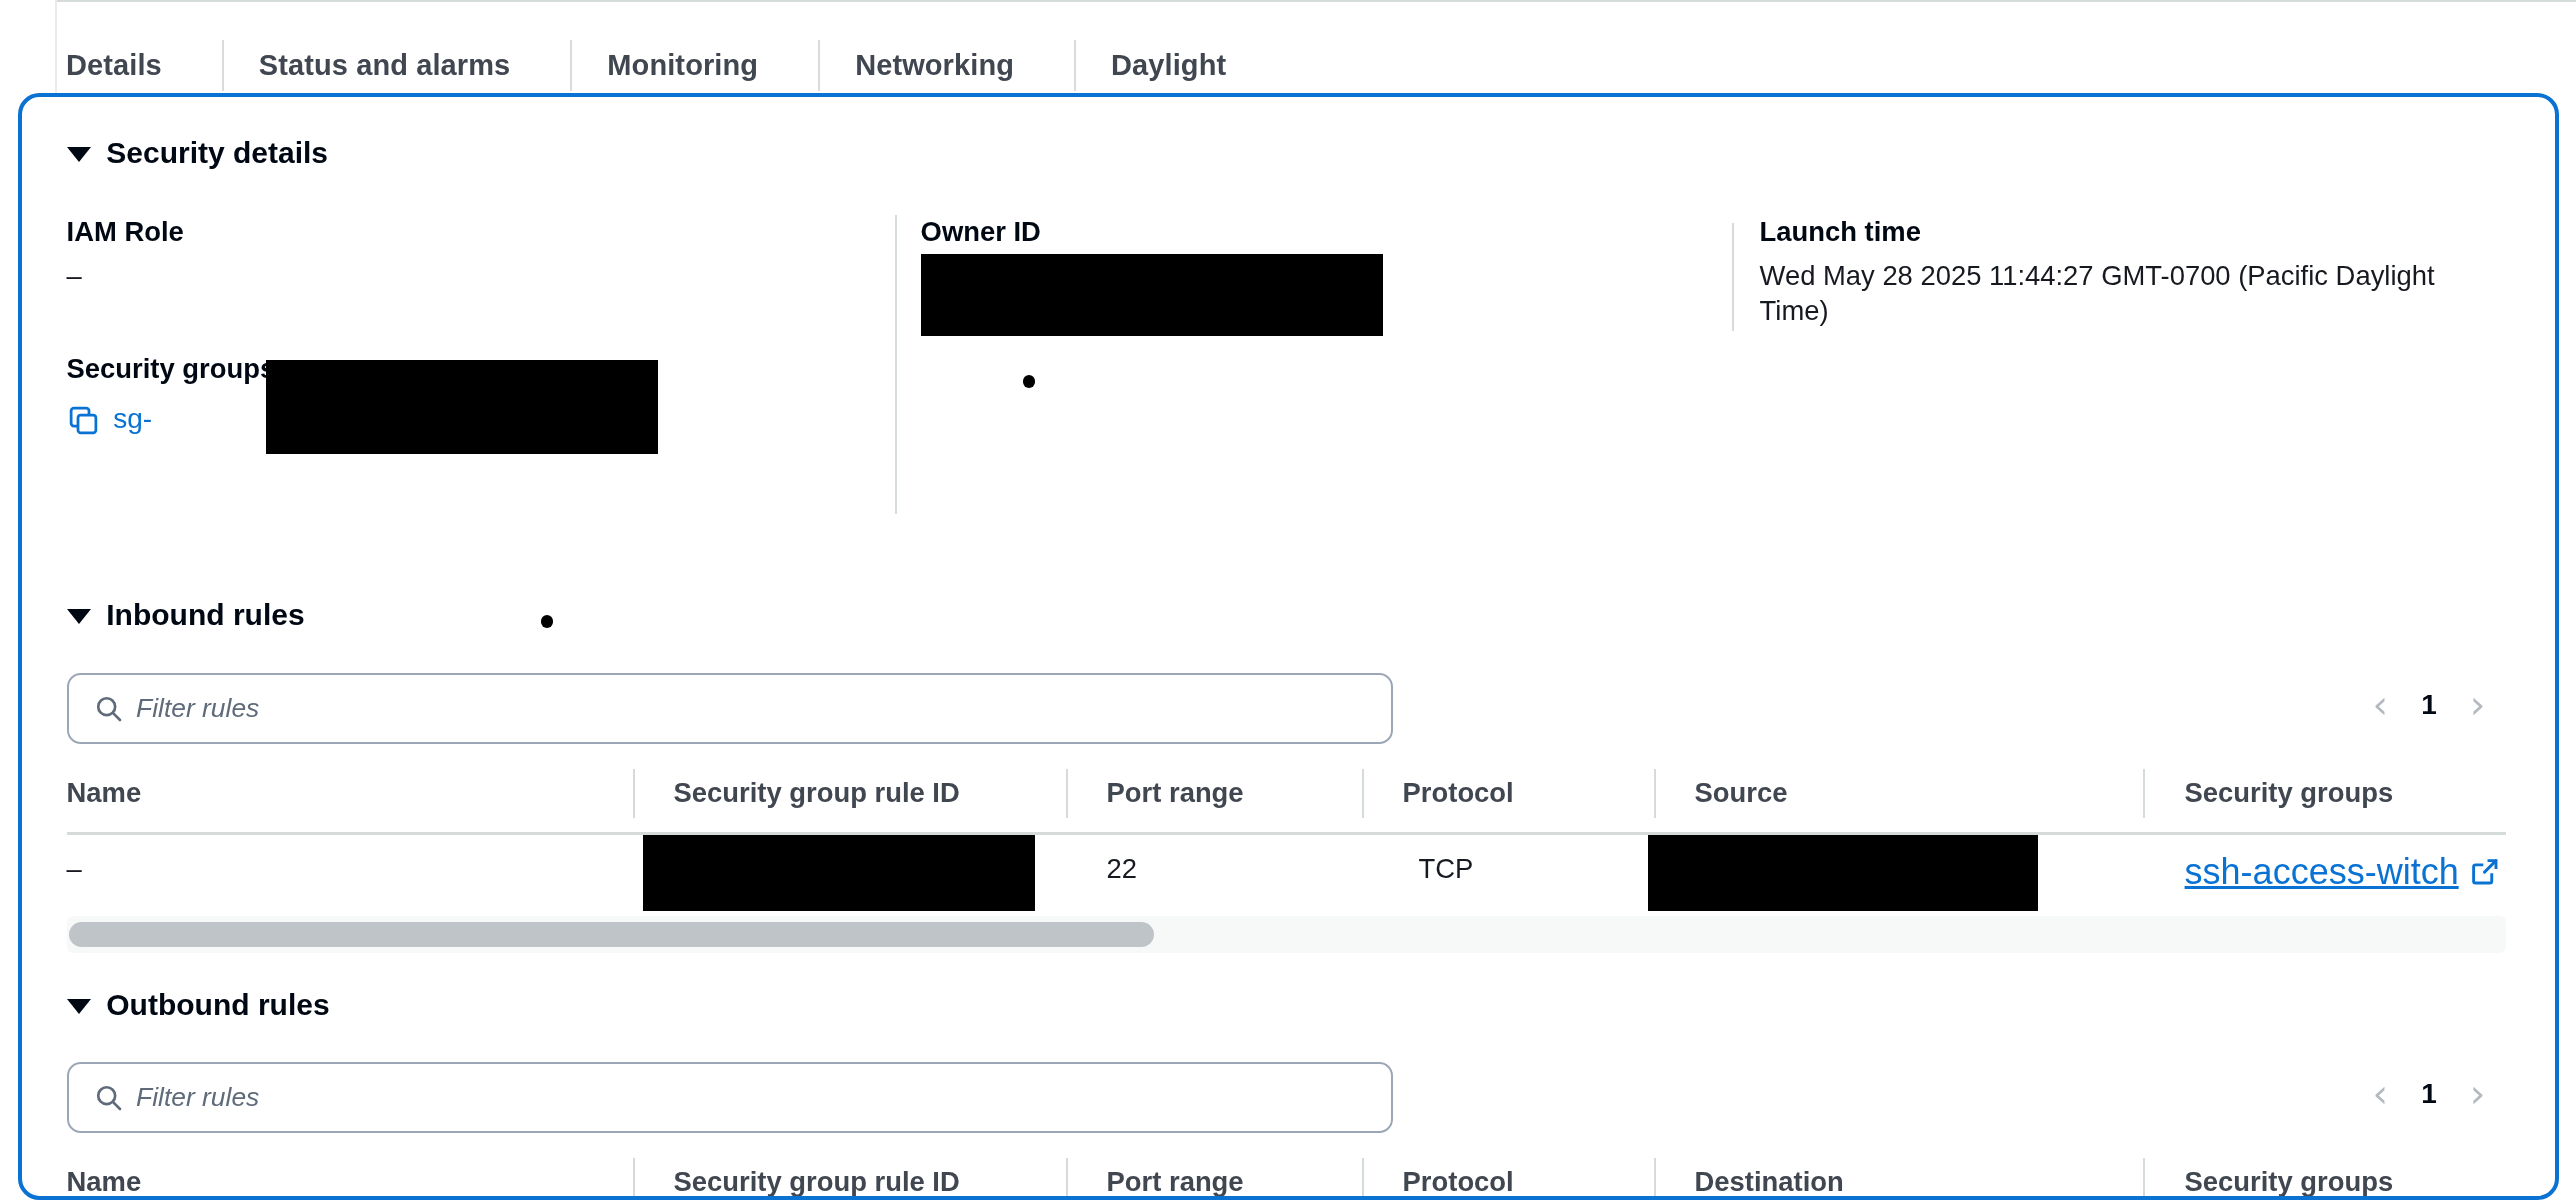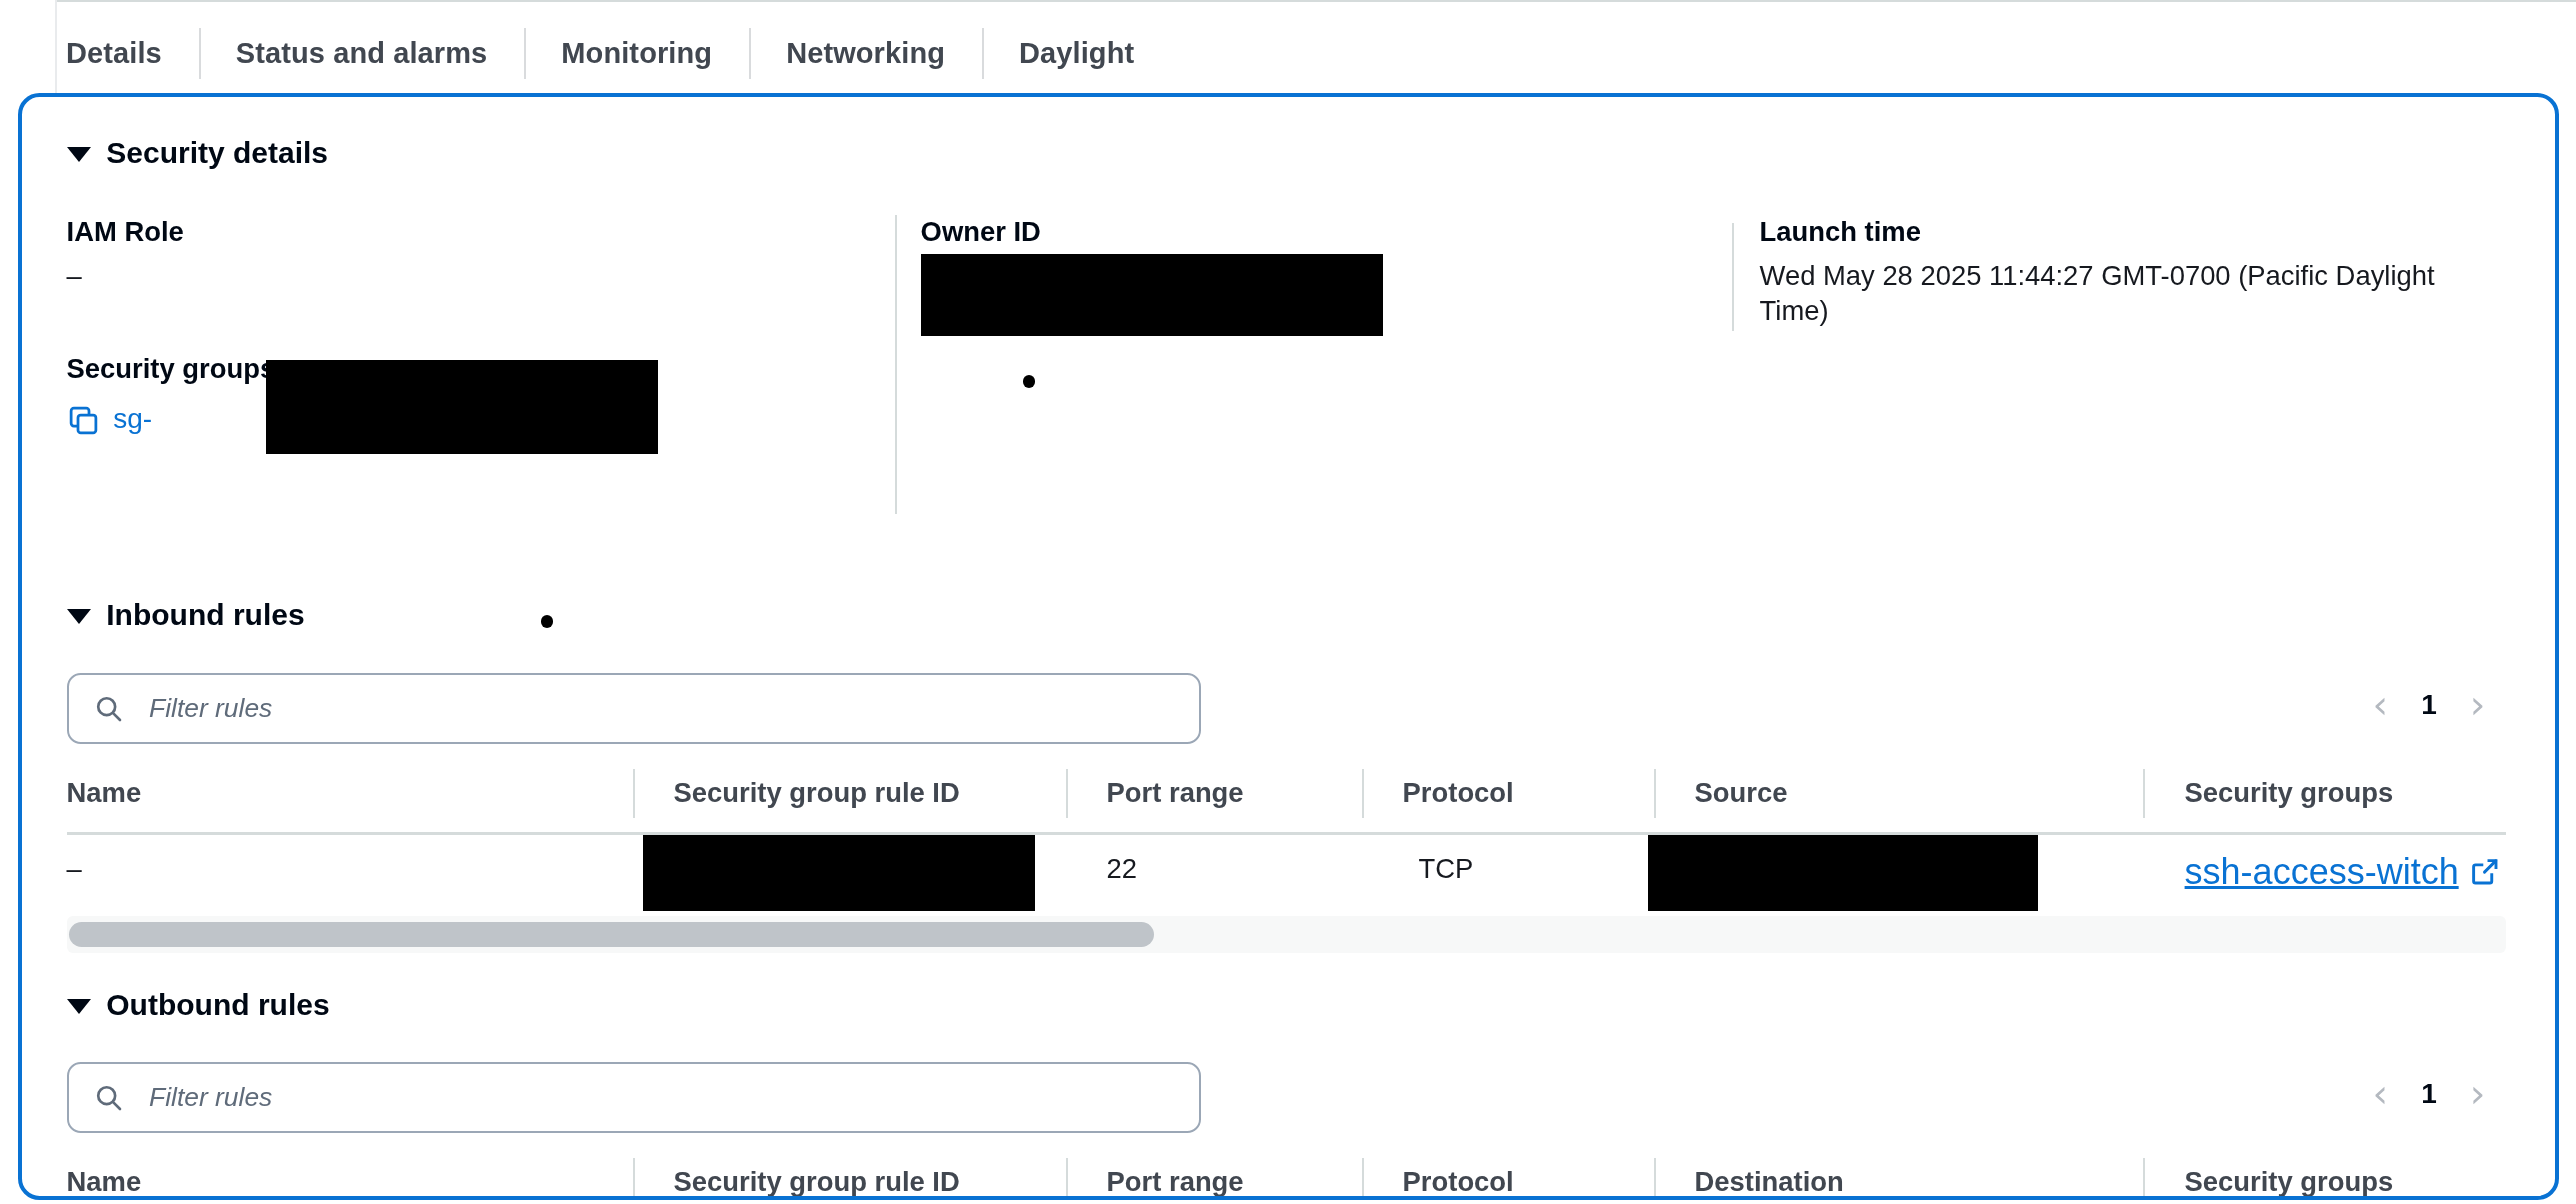--- a/index.html
+++ b/index.html
@@ -33,24 +33,25 @@
     background: #d5dbdb;
   }
   .tabbar-leftedge {
     position: absolute;
     left: 55px; top: 0;
     width: 2px; height: 101px;
     background: #e9ebed;
   }
   .tabs {
     position: absolute;
-    left: 29px; top: 4px;
+    left: 29px; top: 16px;
     height: 99px;
     display: flex;
     align-items: center;
+    gap: 23px;
   }
   .tab {
     position: relative;
     display: flex;
     align-items: center;
     justify-content: center;
     height: 99px;
     padding: 0 37px;
     font-size: 29px;
     font-weight: bold;
@@ -203,27 +204,27 @@
   .dot-owner { left: 1001px; top: 278px; }
 
   
   #inbound-header  { position: absolute; left: 45px; top: 501px; }
   #outbound-header { position: absolute; left: 45px; top: 891px; }
   .dot-inbound { left: 519px; top: 518px; }
 
   .filter-input {
     position: absolute;
     height: 71px;
-    width: 1134px;
+    width: 1326px;
     border: 2px solid #9ba7b6;
     border-radius: 13.7px;
     background: #ffffff;
     display: flex;
     align-items: center;
-    gap: 26px;
+    gap: 13px;
     padding: 0 25.5px;
     box-sizing: border-box;
     cursor: text;
   }
   #inbound-filter  { left: 45px; top: 576px; }
   #outbound-filter { left: 45px; top: 965px; }
   .search-icon { width: 29px; height: 29px; flex: none; }
   .filter-placeholder {
     font-size: 26.4px;
     font-style: italic;

